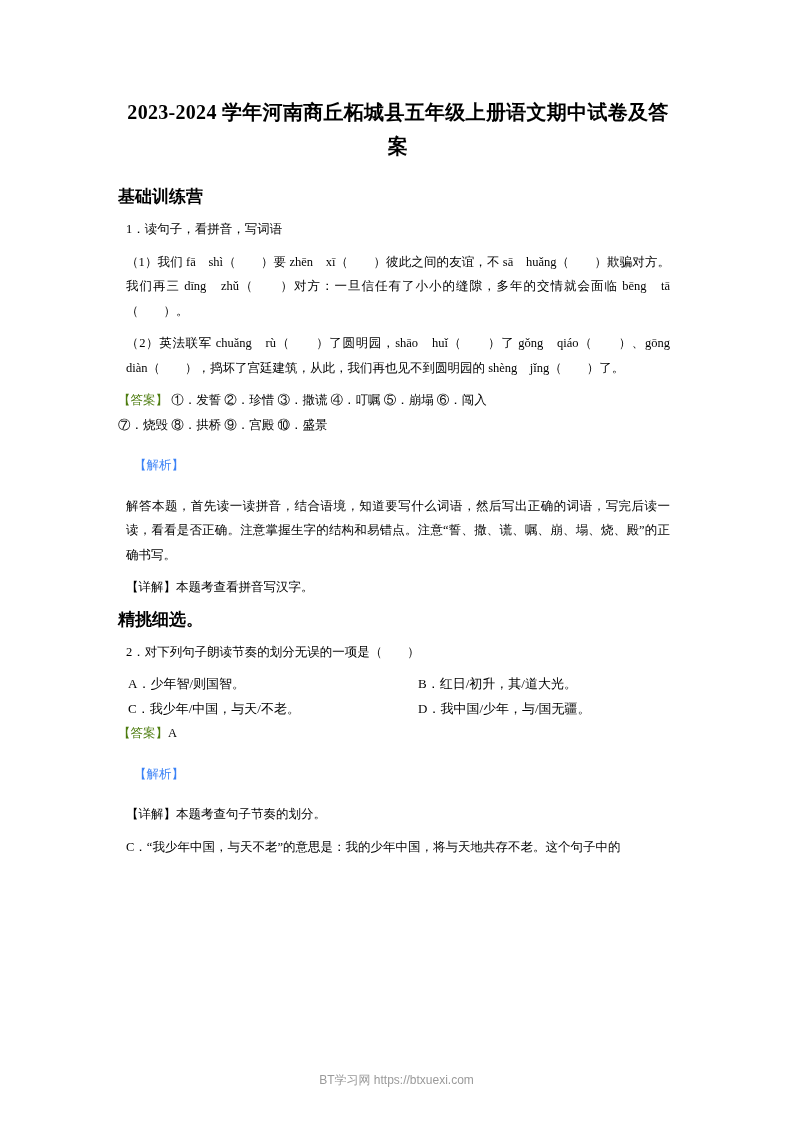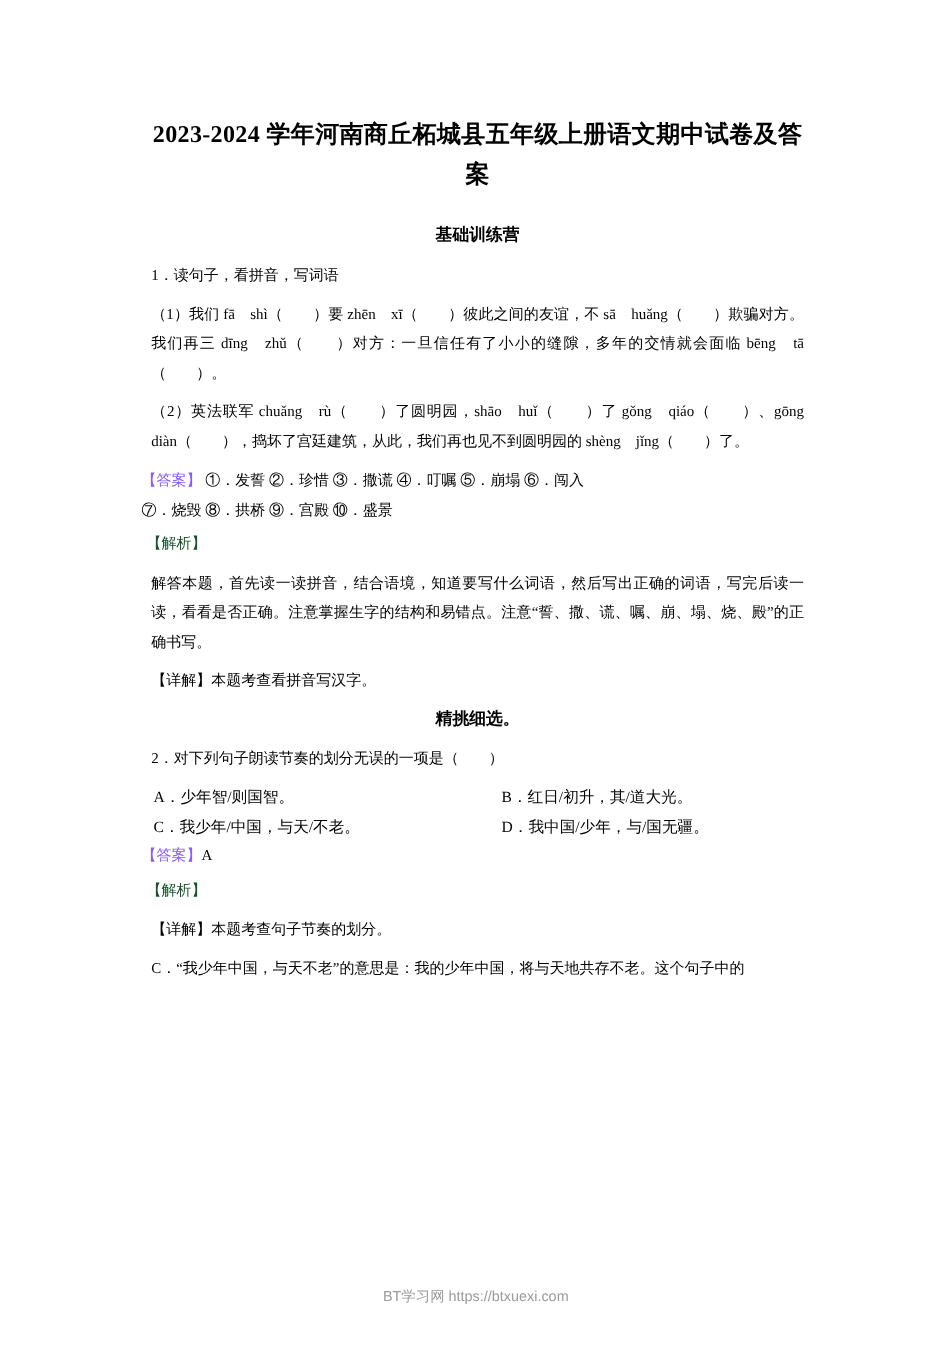--- a/index.html
+++ b/index.html
@@ -32,37 +32,36 @@
   h1.doc-title {
     font-family: "Liberation Serif", serif;
     font-size: 20px;
     font-weight: 700;
     line-height: 34px;
     text-align: center;
     margin: 0 0 22px 0;
     letter-spacing: 0.3px;
   }
   .sec-head {
-    font-size: 14px;
+    font-size: 17px;
     font-weight: 700;
     line-height: 24px;
     margin: 8px 0 4px 0;
-    text-align: center;
   }
   p.line {
     font-size: 12.5px;
     line-height: 24.5px;
     margin: 8px;
     text-align: justify;
   }
   .ans-tag {
-    color: #14532d;
+    color: #3b82f6;
     font-size: 12.5px;
     line-height: 24.5px;
-    margin: 4px;
+    margin: 16px;
   }
   .ansrow {
     font-size: 12.5px;
     line-height: 24.5px;
     margin: 0;
   }
   .choice-row {
     font-size: 13px;
     line-height: 24.5px;
     margin: 0;
@@ -75,21 +74,21 @@
     position: absolute;
     left: 0;
     top: 1072px;
     width: 793px;
     text-align: center;
     font-size: 12px;
     color: #9a9a9a;
     font-family: Liberation Sans, sans-serif;
   }
   .lead {
-    color: #8b5cf6;
+    color: #4d7c0f;
     margin-top: 20px;
   }
 </style>
 </head>
 <body>
 
 <div class="page">
   <div class="content">
 
     <h1 class="doc-title">2023-2024 学年河南商丘柘城县五年级上册语文期中试卷及答案</h1>

